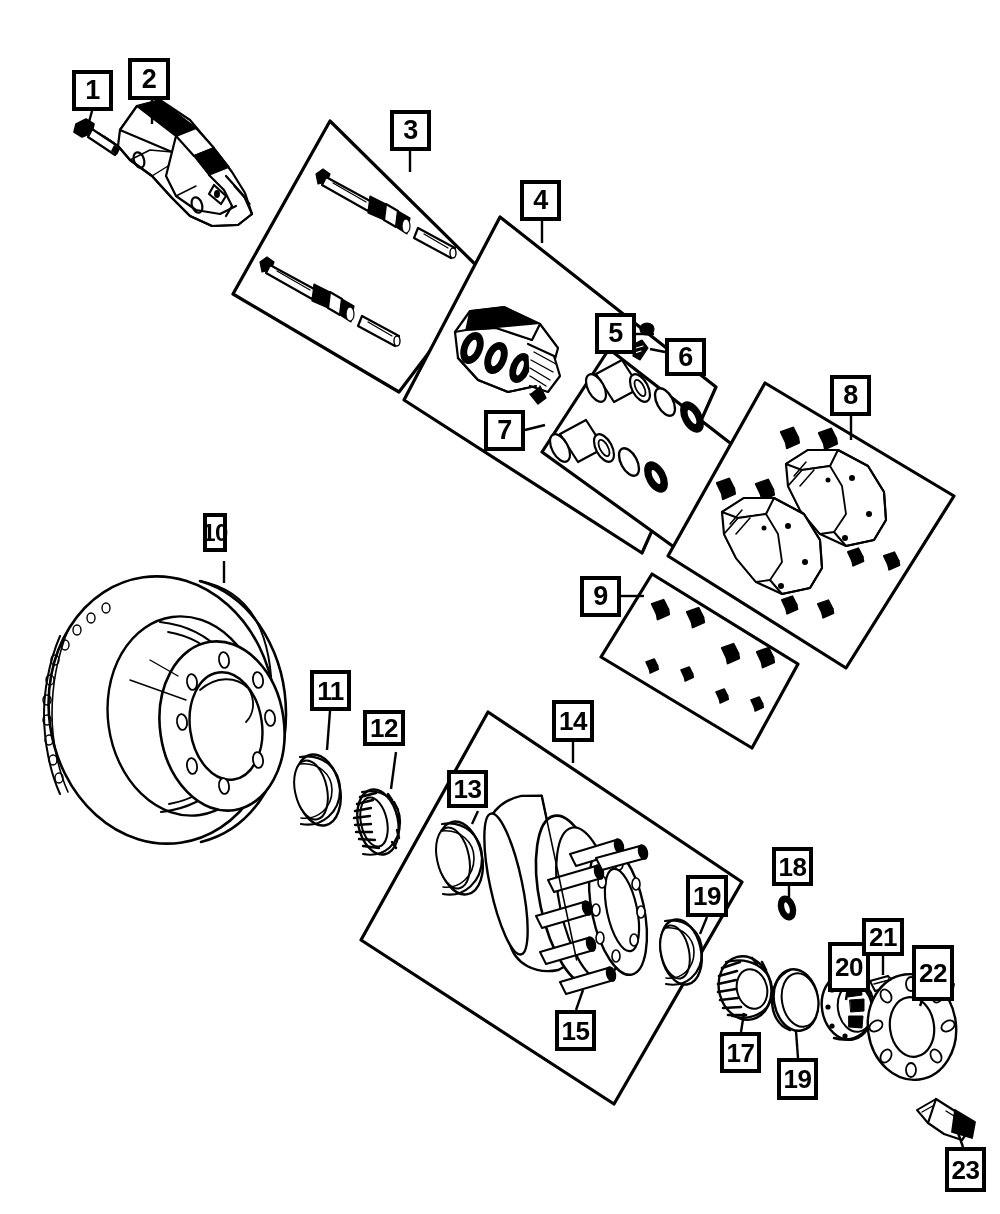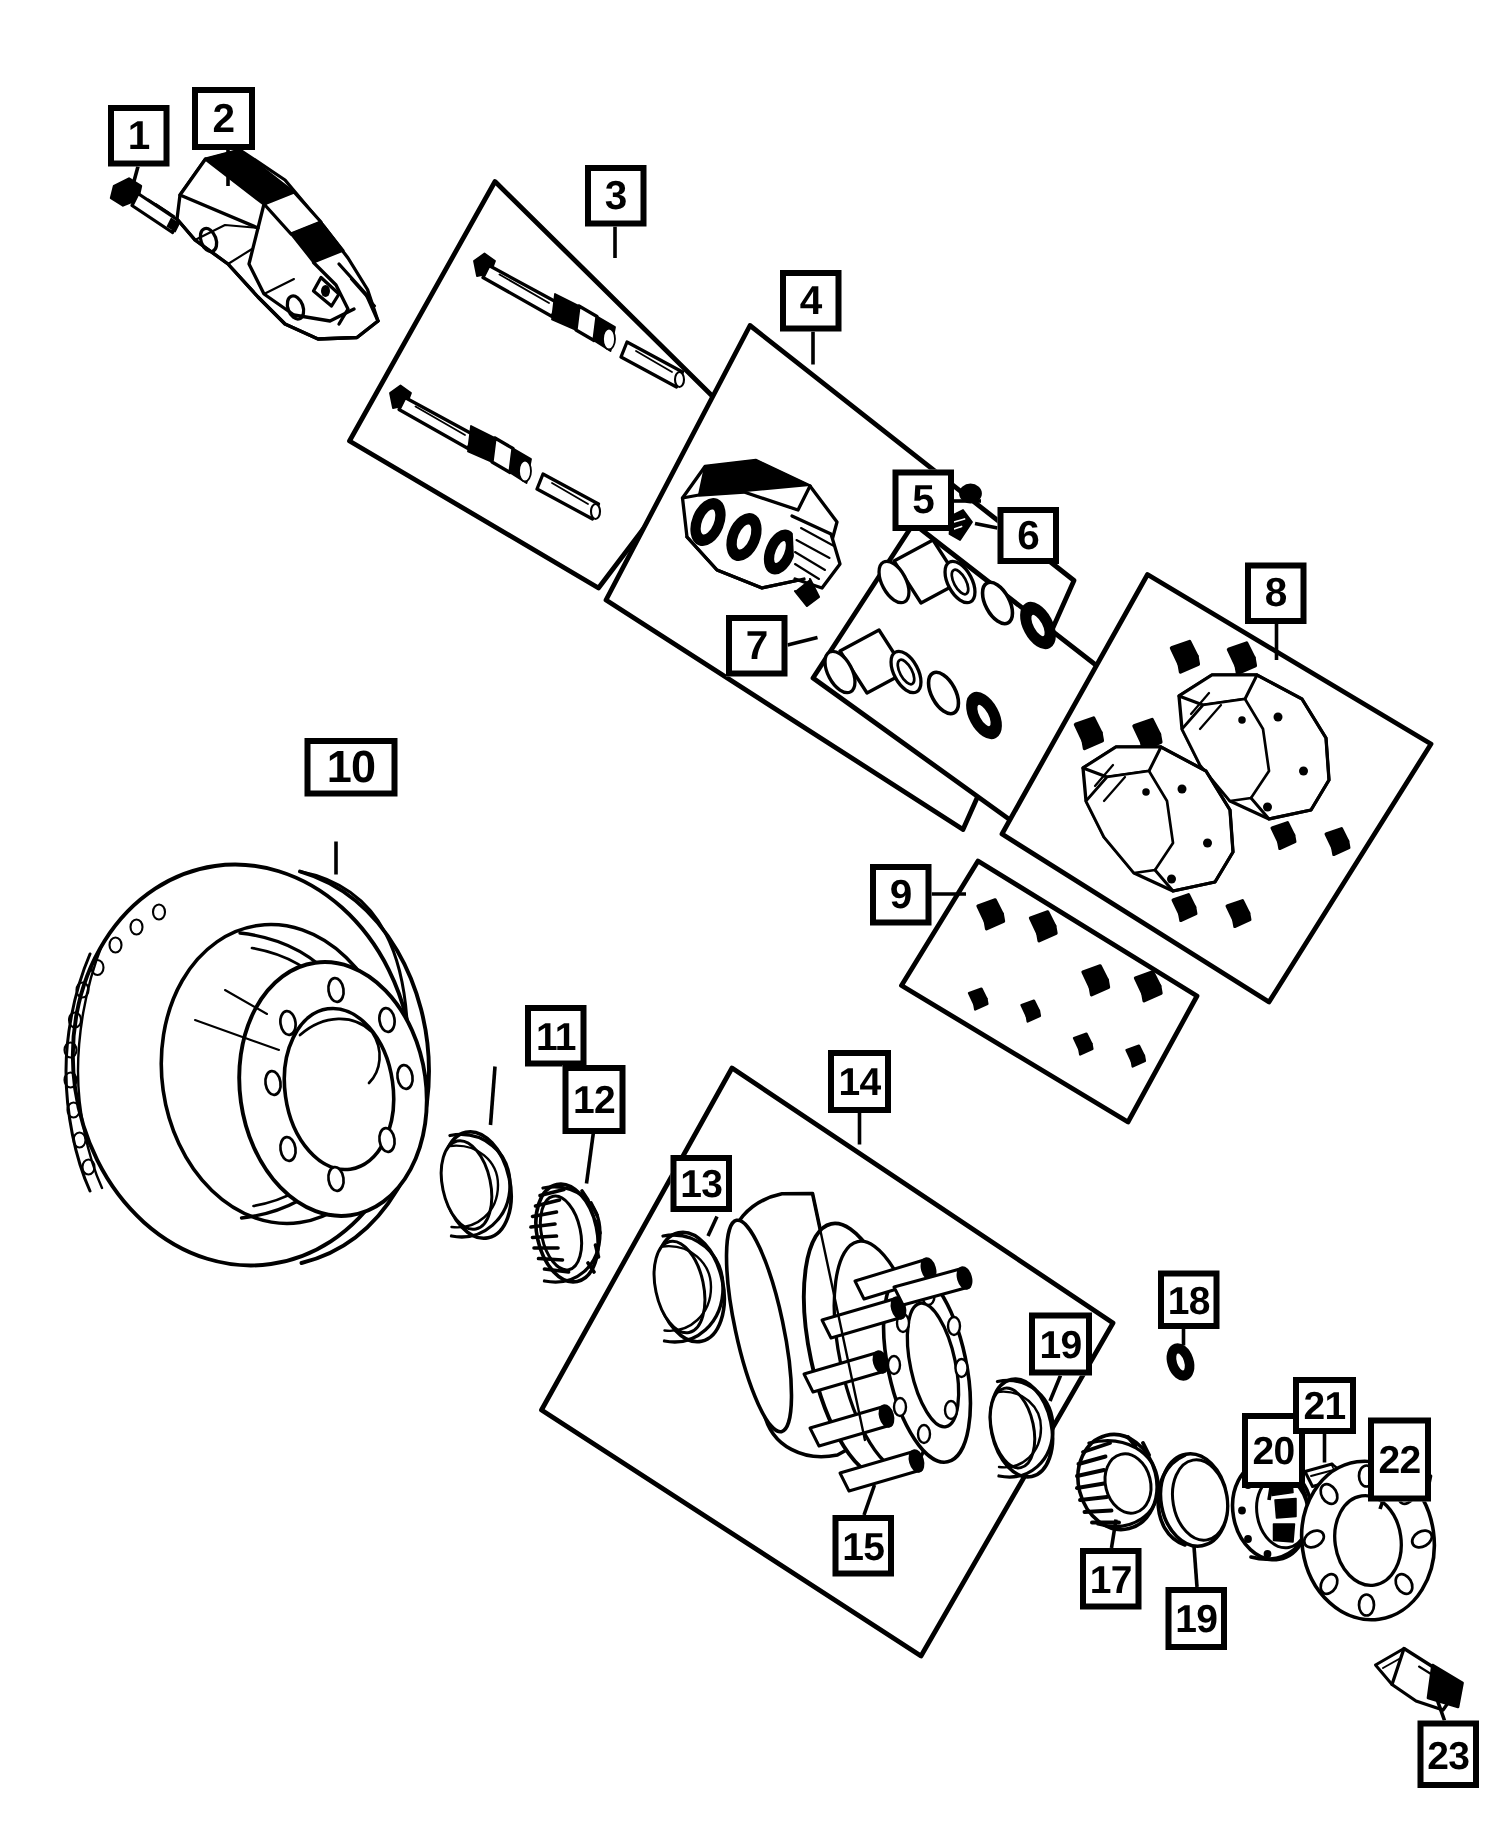--- a/index.html
+++ b/index.html
@@ -482,27 +482,27 @@
     </div>
 <div class="callout" style="left: 484px; top: 410px; width: 41px; height: 41px; font-size: 27px;">
       <span>7</span>
     </div>
 <div class="callout" style="left: 830px; top: 375px; width: 41px; height: 41px; font-size: 27px;">
       <span>8</span>
     </div>
 <div class="callout" style="left: 580px; top: 576px; width: 41px; height: 41px; font-size: 27px;">
       <span>9</span>
     </div>
-<div class="callout" style="left: 203px; top: 492px; width: 62px; height: 39px; font-size: 30px;">
+<div class="callout" style="left: 203px; top: 513px; width: 24px; height: 39px; font-size: 24px;">
       <span>10</span>
     </div>
-<div class="callout" style="left: 310px; top: 670px; width: 41px; height: 41px; font-size: 26px; margin-left: 40px;">
+<div class="callout" style="left: 310px; top: 670px; width: 41px; height: 41px; font-size: 26px;">
       <span>11</span>
     </div>
-<div class="callout" style="left: 375px; top: 710px; width: 42px; height: 46px; font-size: 26px;">
+<div class="callout" style="left: 363px; top: 710px; width: 42px; height: 36px; font-size: 26px;">
       <span>12</span>
     </div>
 <div class="callout" style="left: 447px; top: 770px; width: 41px; height: 38px; font-size: 26px;">
       <span>13</span>
     </div>
 <div class="callout" style="left: 552px; top: 700px; width: 42px; height: 42px; font-size: 26px;">
       <span>14</span>
     </div>
 <div class="callout" style="left: 555px; top: 1010px; width: 41px; height: 41px; font-size: 26px;">
       <span>15</span>

